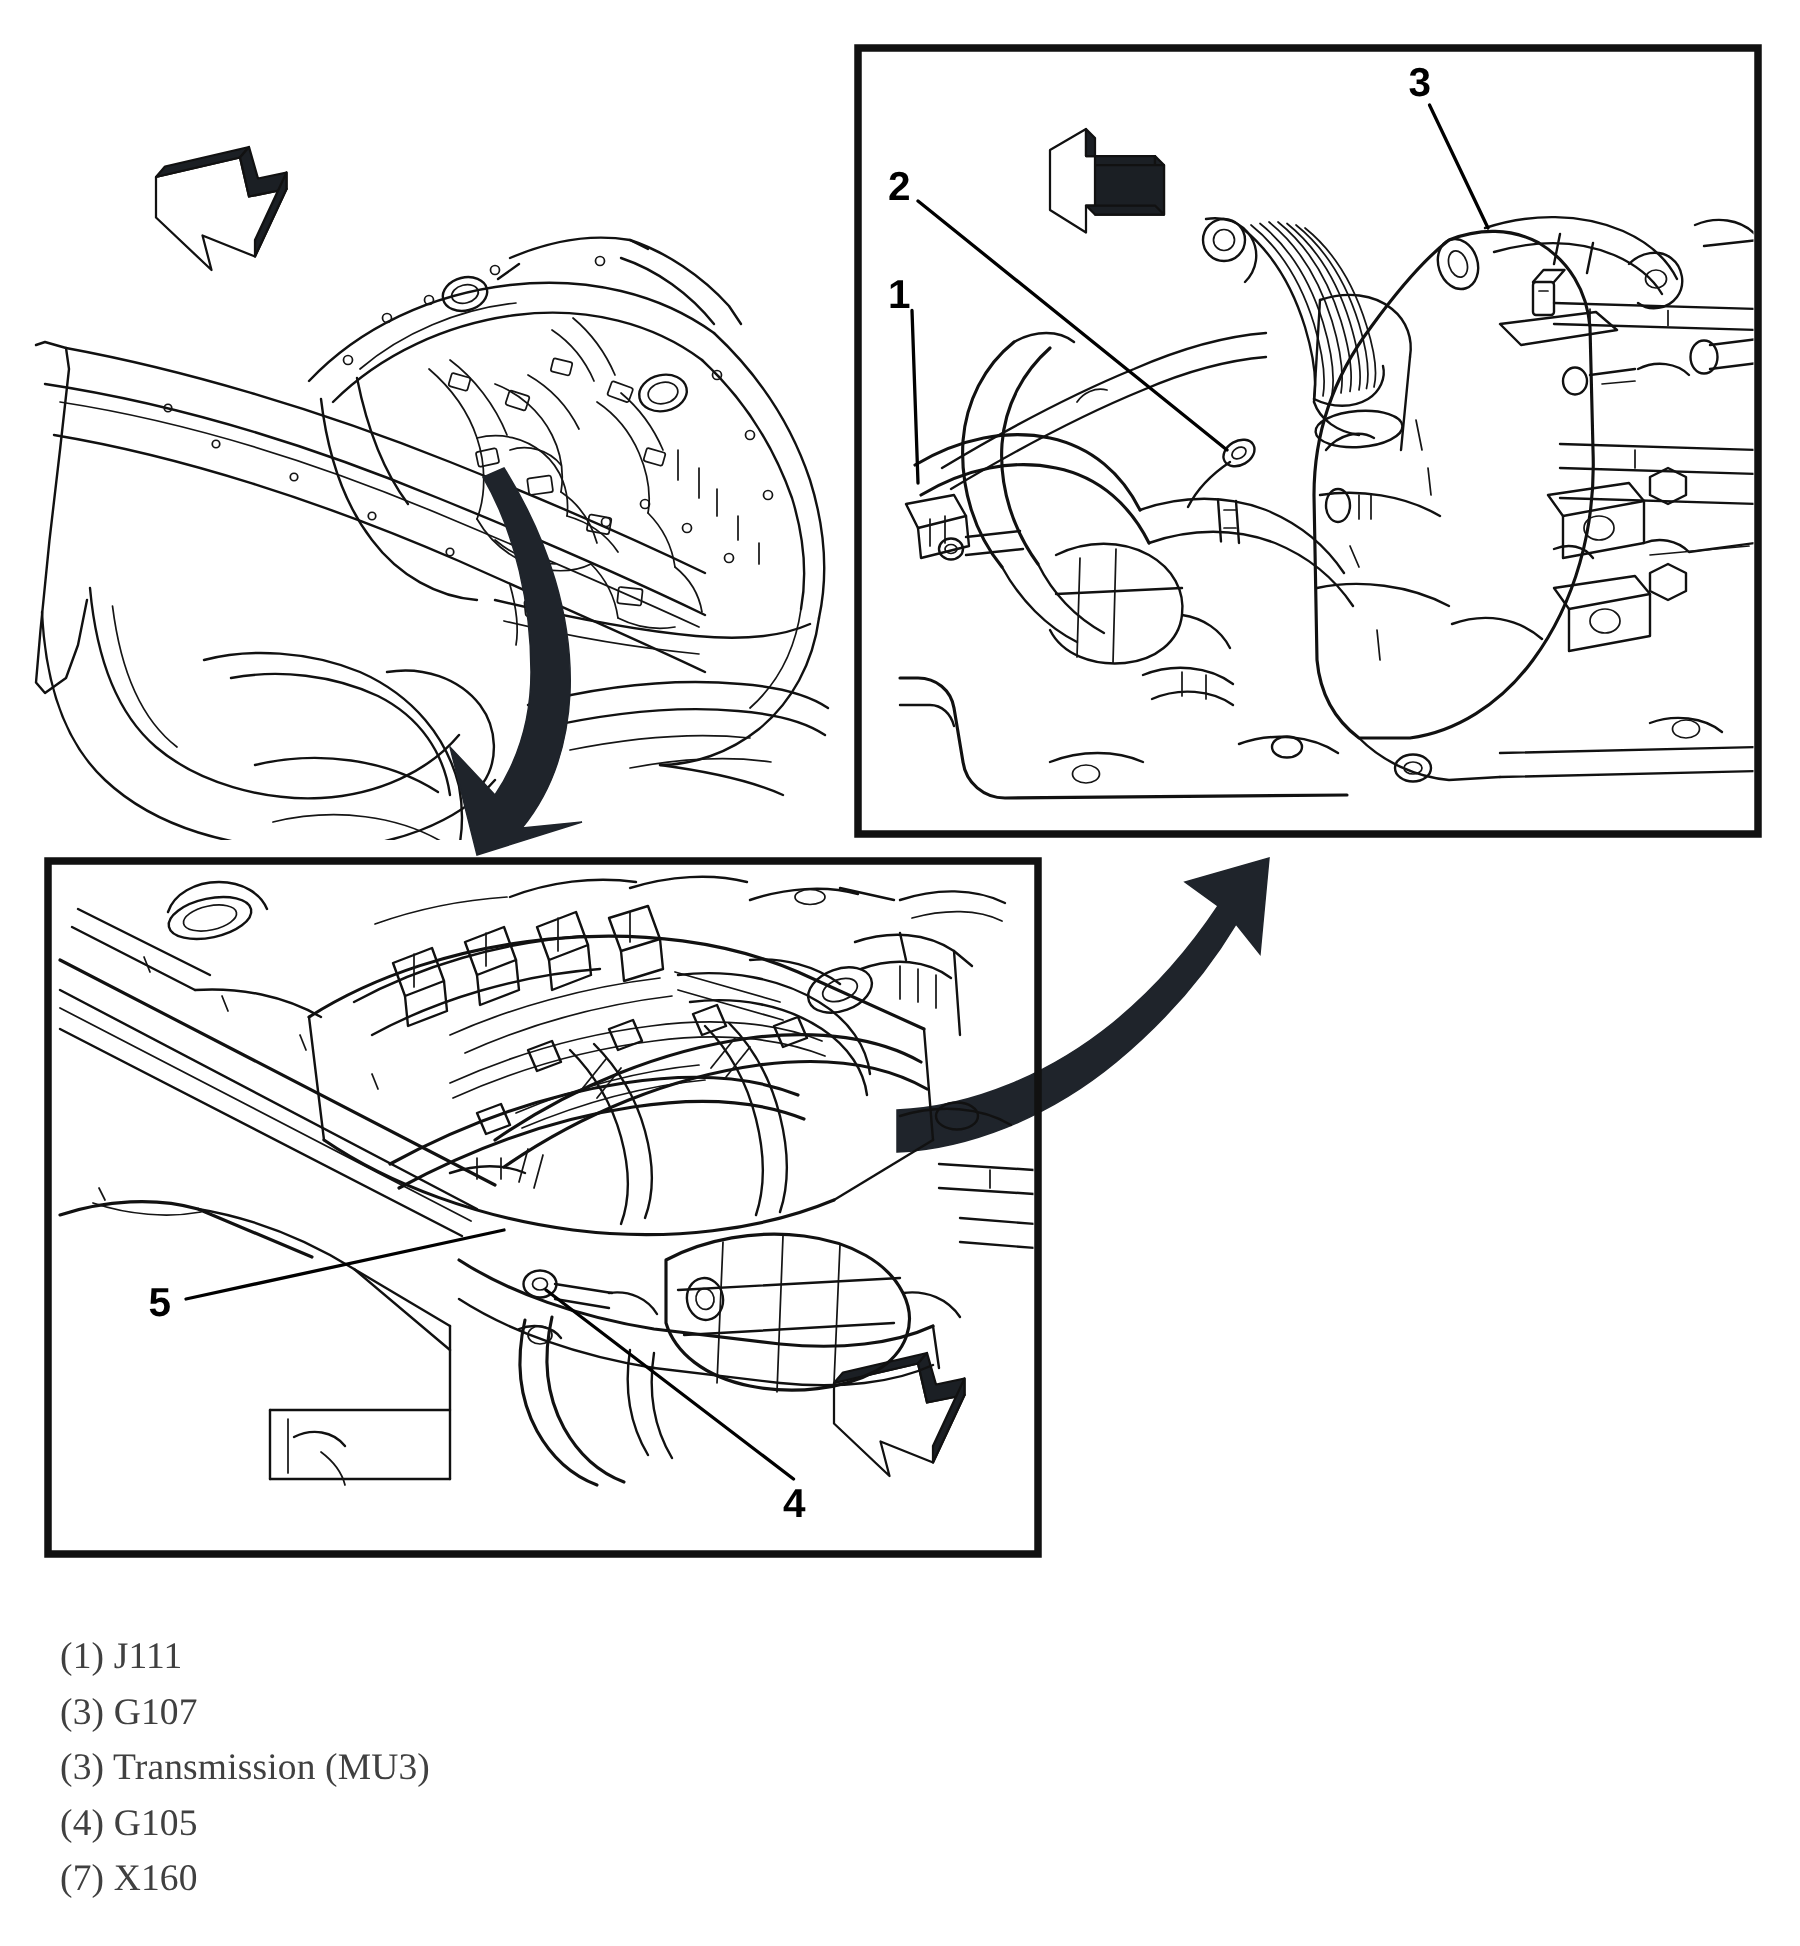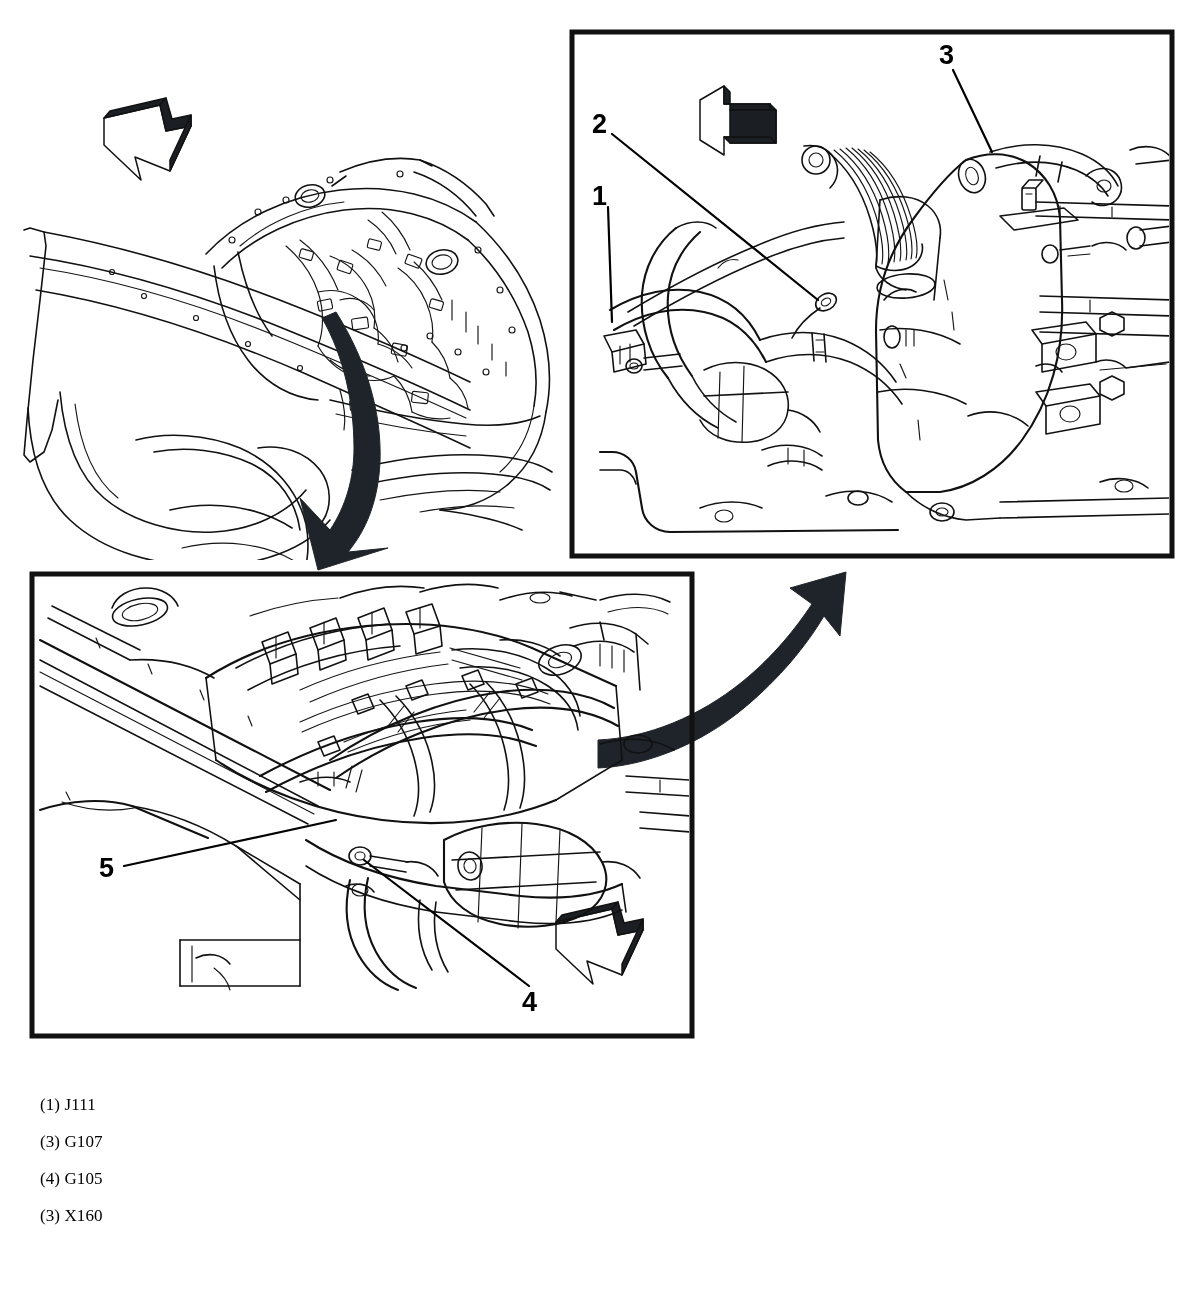--- a/index.html
+++ b/index.html
@@ -26,23 +26,23 @@
   }
 
   .legend {
     position: absolute;
     left: 40px;
     top: 1086px;
     width: 640px;
   }
   .legend-item {
     font-family: "Liberation Serif", serif;
-    font-size: 17px;
+    font-size: 25px;
     line-height: 37px;
-    color: #000000;
+    color: #404040;
     white-space: pre;
     letter-spacing: 0.1px;
   }
 
   .callout-label {
     position: absolute;
     font-family: "Liberation Sans", sans-serif;
     font-weight: 700;
     font-size: 27px;
     line-height: 27px;
@@ -578,15 +578,16 @@
 
 <div class="callout-label" style="left:592px; top:183px;">1</div>
 <div class="callout-label" style="left:592px; top:111px;">2</div>
 <div class="callout-label" style="left:939px; top:42px;">3</div>
 <div class="callout-label" style="left:522px; top:989px;">4</div>
 <div class="callout-label" style="left:99px; top:855px;">5</div>
 
 <div class="legend">
   <div class="legend-item">(1) J111</div>
   <div class="legend-item">(3) G107</div>
+  <div class="legend-item">(3) Transmission (MU3)</div>
   <div class="legend-item">(4) G105</div>
-  <div class="legend-item">(3) X160</div>
+  <div class="legend-item">(7) X160</div>
 </div>
 
 </body></html>

